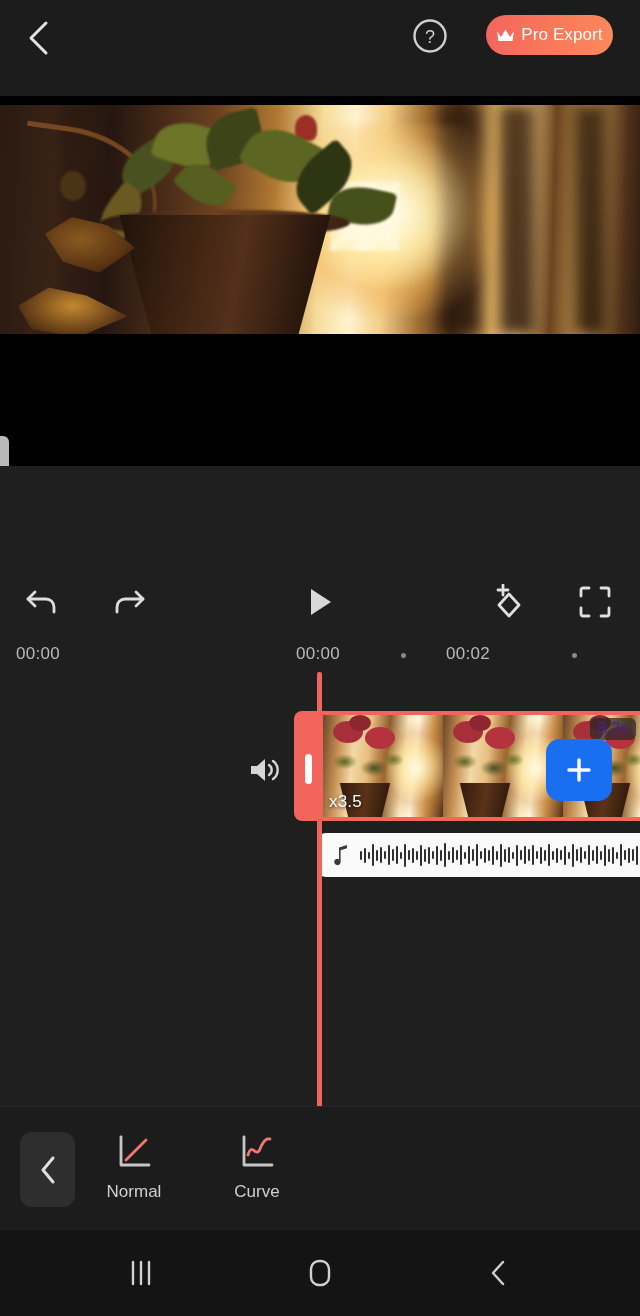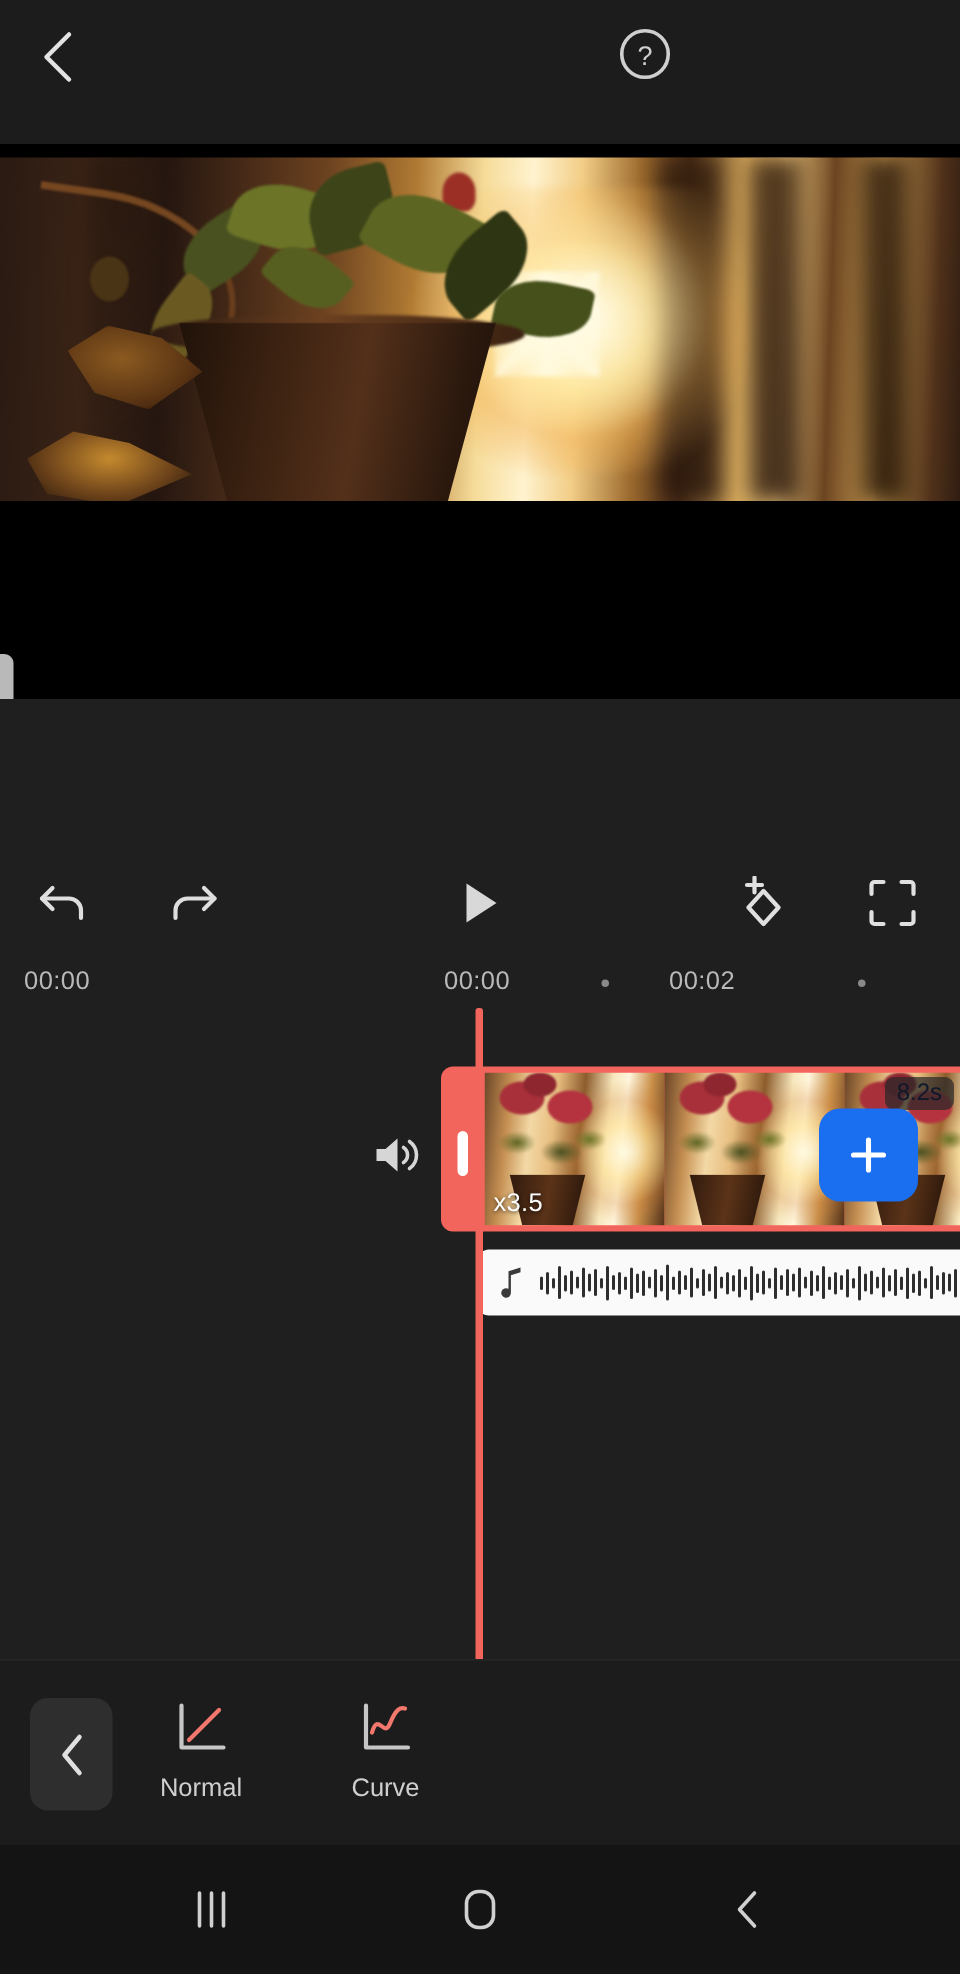--- a/index.html
+++ b/index.html
@@ -197,21 +197,21 @@
     background:#fff; border-radius:4px;
   }
   .speed-badge{
     position:absolute; left:35px; bottom:9px;
     font-size:17px; color:#fff; letter-spacing:.2px;
     text-shadow:0 1px 3px rgba(0,0,0,.75);
   }
   .dur-badge{
     position:absolute; right:4px; top:7px;
     background:rgba(40,40,40,.72);
-    color:#0f172a; font-size:16px; padding:2px 8px; border-radius:6px;
+    color:#4c1d95; font-size:16px; padding:2px 8px; border-radius:6px;
   }
   .add-btn{
     position:absolute; left:546px; top:739px; width:66px; height:62px;
     background:#1a6ef0; border-radius:14px;
     display:flex; align-items:center; justify-content:center;
   }
 
   
   .audio{
     position:absolute; left:318px; top:833px; width:322px; height:44px;
@@ -272,20 +272,26 @@
     </svg>
   </div>
 
   <div class="help-btn">
     <svg width="36" height="36" viewBox="0 0 36 36">
       <circle cx="18" cy="18" r="15.5" fill="none" stroke="#cfcfcf" stroke-width="2.4"></circle>
       <text x="18" y="25" font-size="18" fill="#cfcfcf" text-anchor="middle" font-family="Liberation Sans, sans-serif">?</text>
     </svg>
   </div>
 
+  <div class="pro-export">
+    <svg class="crown" width="19" height="15" viewBox="0 0 19 15">
+      <path d="M1 3 L5 9 L9.5 1.5 L14 9 L18 3 L16.5 13 L2.5 13 Z" fill="#ffffff"></path>
+    </svg>
+    <span>Pro Export</span>
+  </div>
 </div>
 
 <div class="preview-wrap">
   <div class="video-frame">
     <div class="post p1"></div>
     <div class="post p2"></div>
     <div class="post p3"></div>
     <div class="post p4"></div>
     <div class="glow"></div>
     <div class="sunburst"></div>

